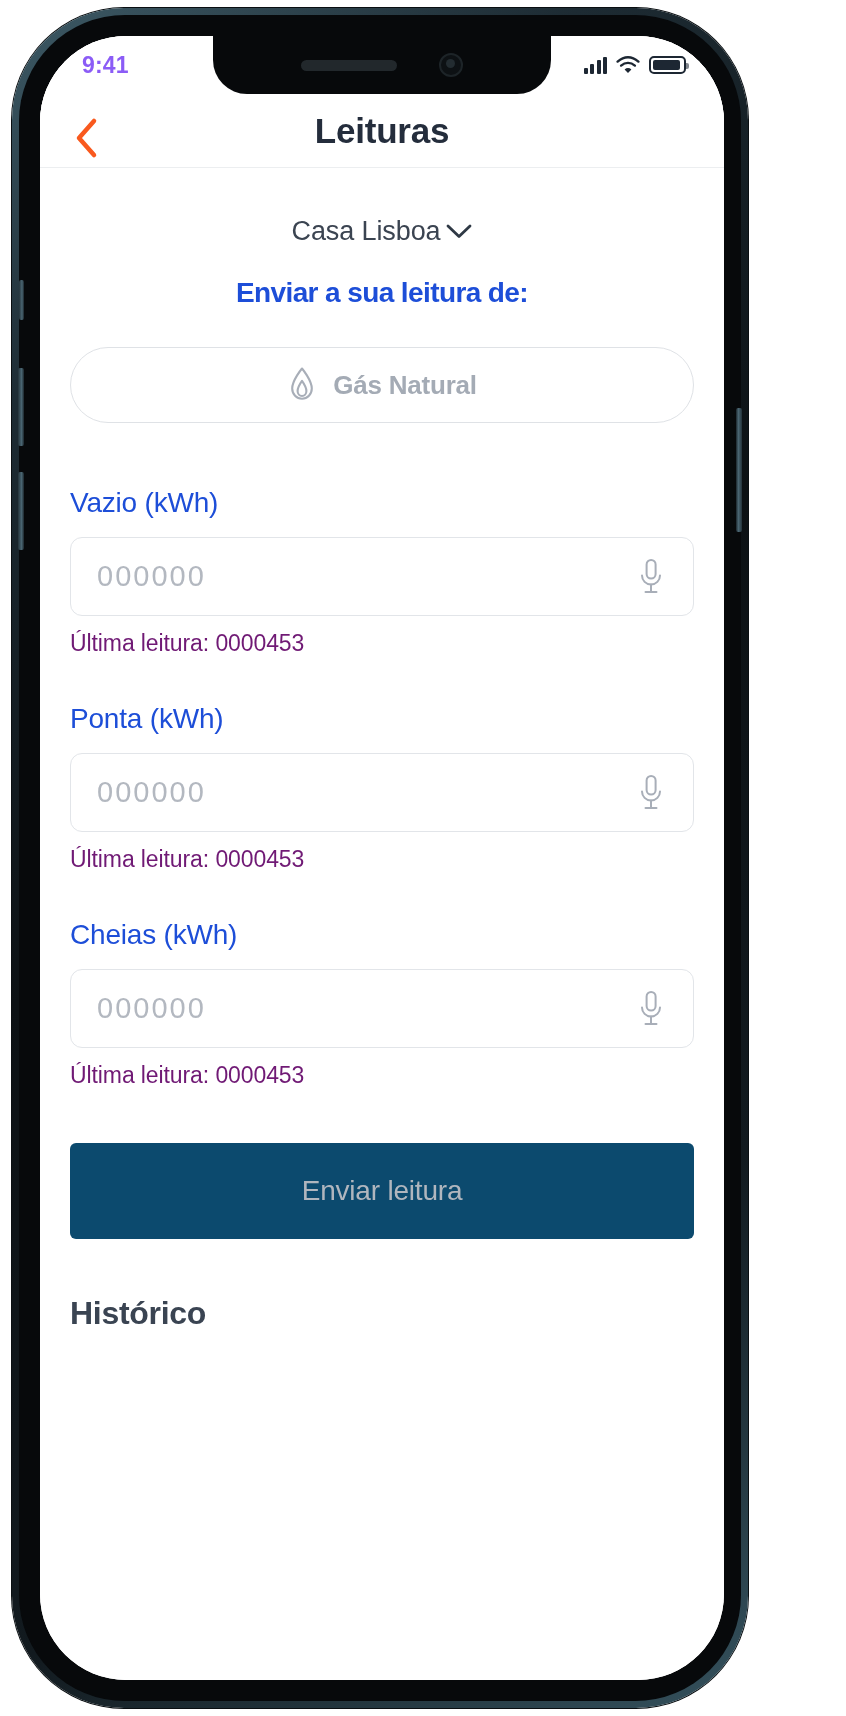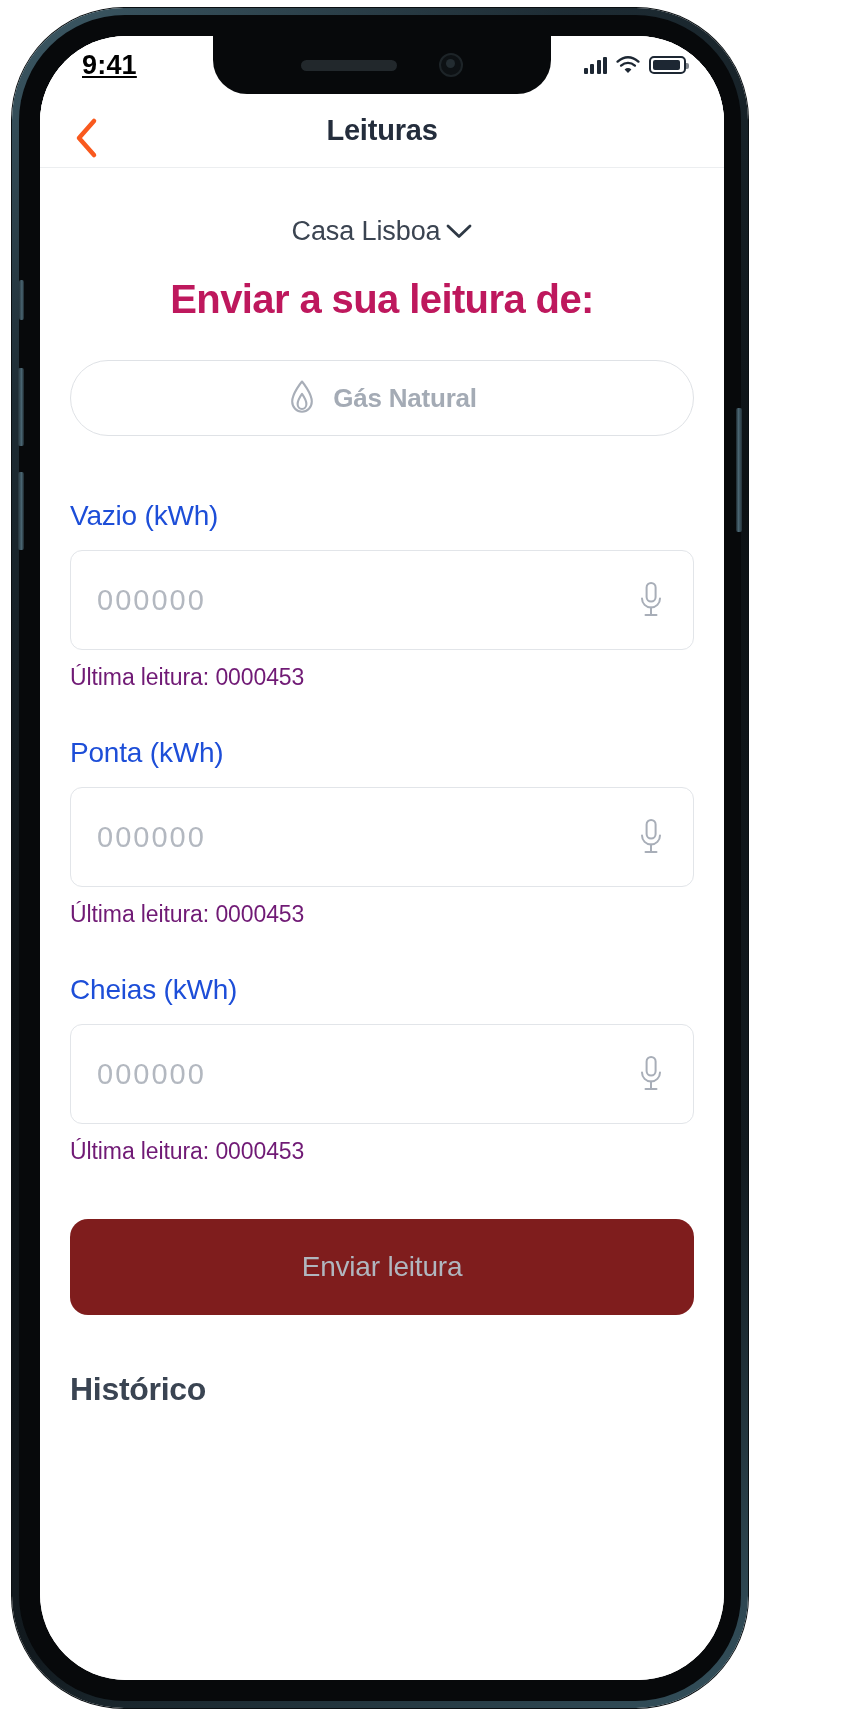--- a/index.html
+++ b/index.html
@@ -105,25 +105,24 @@
     position: absolute;
     top: 0; left: 0; right: 0;
     height: 58px;
     display: flex;
     align-items: center;
     justify-content: space-between;
     padding: 0 38px 0 42px;
     z-index: 20;
   }
   .status-time {
-    font-size: 27px;
+    font-size: 23px;
     font-weight: bold;
-    color: #000000;
+    color: #8b5cf6;
     letter-spacing: 0.2px;
-    text-decoration: underline;
   }
   .status-icons {
     display: flex;
     align-items: center;
     gap: 9px;
   }
   .bars { display: flex; align-items: flex-end; gap: 2.5px; height: 17px; }
   .bars i { display: block; width: 4px; background: #1d2733; border-radius: 1px; }
   .bars i:nth-child(1) { height: 6px; }
   .bars i:nth-child(2) { height: 10px; }
@@ -173,21 +172,21 @@
     left: 22px;
     top: 78px;
     width: 48px;
     height: 48px;
     display: flex;
     align-items: center;
     justify-content: center;
     cursor: pointer;
   }
   .nav-title {
-    font-size: 29px;
+    font-size: 35px;
     font-weight: bold;
     color: #242d3c;
     letter-spacing: -0.2px;
   }
 
   .scroll-body {
     flex: 1 1 auto;
     padding: 0 30px;
     overflow: hidden;
   }
@@ -201,23 +200,23 @@
   }
   .house-name {
     font-size: 27px;
     color: #3b4451;
     letter-spacing: -0.1px;
   }
   .chev-down { display: block; }
 
   .page-heading {
     text-align: center;
-    font-size: 40px;
+    font-size: 28px;
     font-weight: bold;
-    color: #be185d;
+    color: #1d4ed8;
     margin-top: 30px;
     letter-spacing: -0.6px;
   }
 
   
   .segmented {
     margin-top: 38px;
     height: 76px;
     border: 1.5px solid #dfe2e6;
     border-radius: 38px;
@@ -250,21 +249,21 @@
   .field-block { margin-top: 46px; }
   .field-block.first { margin-top: 64px; }
 
   .field-label {
     font-size: 28px;
     color: #1d4ed8;
     letter-spacing: -0.2px;
   }
   .input-shell {
     margin-top: 18px;
-    height: 100px;
+    height: 79px;
     border: 1.5px solid #e2e5e9;
     border-radius: 12px;
     display: flex;
     align-items: center;
     padding: 0 22px 0 26px;
     background: #fff;
   }
   .input-shell input {
     flex: 1 1 auto;
     border: none;
@@ -291,22 +290,22 @@
     color: #701a75;
     letter-spacing: -0.1px;
   }
 
   
   .submit-btn {
     margin-top: 54px;
     height: 96px;
     width: 100%;
     border: none;
-    border-radius: 18px;
-    background: #7f1d1d;
+    border-radius: 6px;
+    background: #0c4a6e;
     color: #b0b6be;
     font-family: "Liberation Sans", sans-serif;
     font-size: 28px;
     letter-spacing: -0.2px;
     cursor: default;
   }
 
   .history-title {
     margin-top: 56px;
     font-size: 32px;

